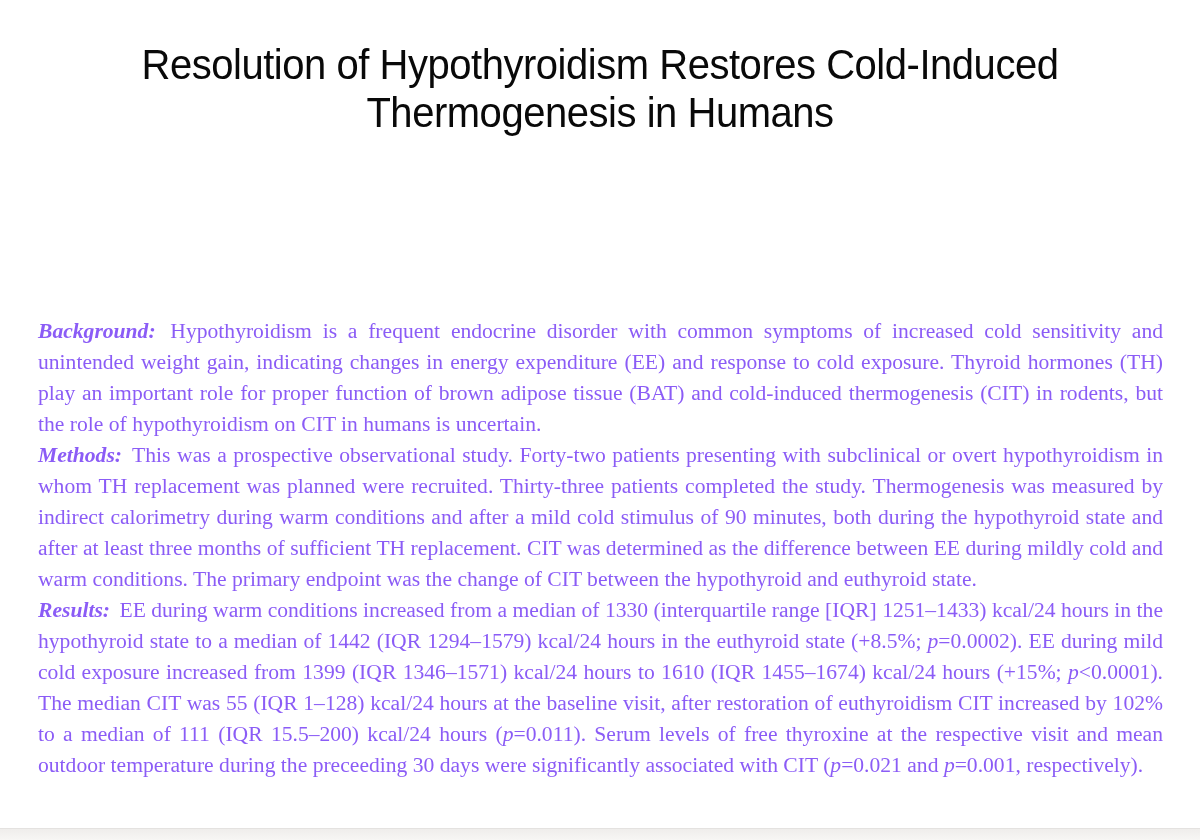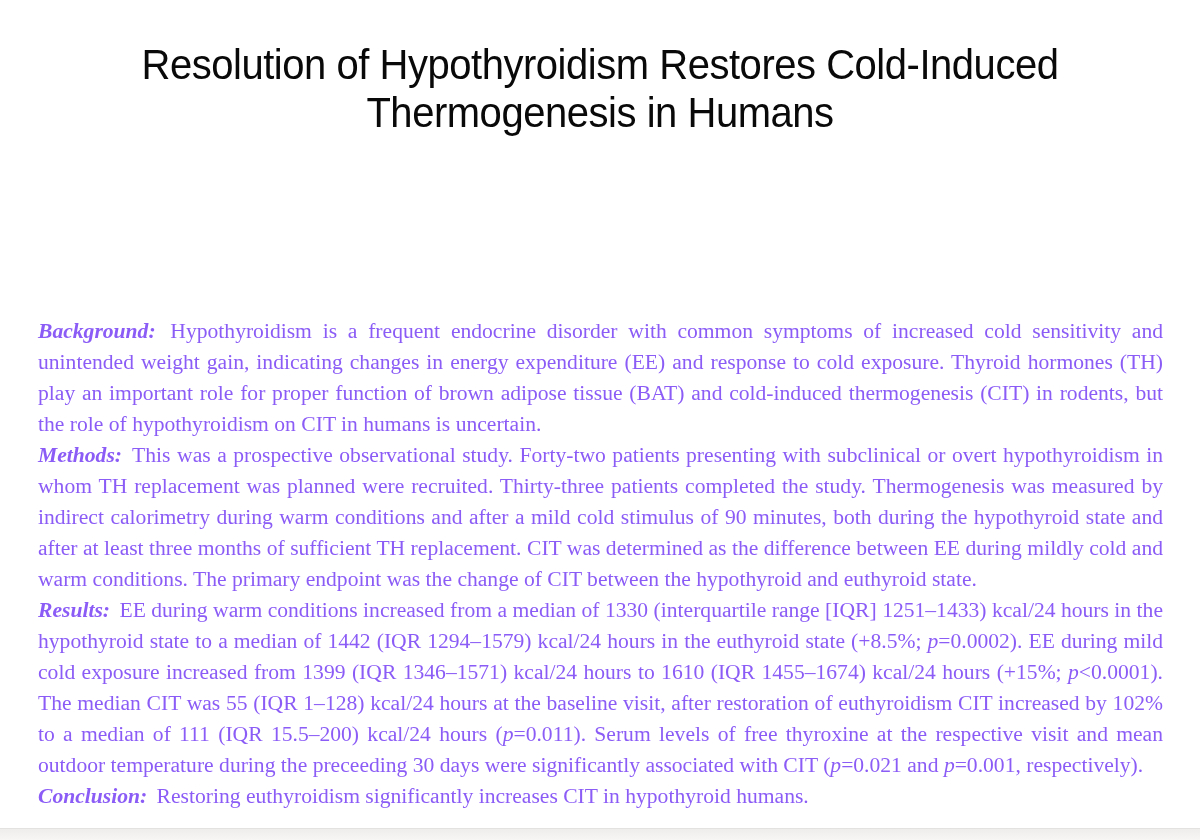--- a/index.html
+++ b/index.html
@@ -71,16 +71,15 @@
 </style>
 </head>
 <body>
 
 <div class="page">
   <h1 class="title">Resolution of Hypothyroidism Restores Cold-Induced Thermogenesis in Humans</h1>
   <div class="abstract" id="abstract">
       <div class="section"><span class="label">Background:</span> Hypothyroidism is a frequent endocrine disorder with common symptoms of increased cold sensitivity and unintended weight gain, indicating changes in energy expenditure (EE) and response to cold exposure. Thyroid hormones (TH) play an important role for proper function of brown adipose tissue (BAT) and cold-induced thermogenesis (CIT) in rodents, but the role of hypothyroidism on CIT in humans is uncertain.</div>
       <div class="section"><span class="label">Methods:</span> This was a prospective observational study. Forty-two patients presenting with subclinical or overt hypothyroidism in whom TH replacement was planned were recruited. Thirty-three patients completed the study. Thermogenesis was measured by indirect calorimetry during warm conditions and after a mild cold stimulus of 90 minutes, both during the hypothyroid state and after at least three months of sufficient TH replacement. CIT was determined as the difference between EE during mildly cold and warm conditions. The primary endpoint was the change of CIT between the hypothyroid and euthyroid state.</div>
       <div class="section"><span class="label">Results:</span> EE during warm conditions increased from a median of 1330 (interquartile range [IQR] 1251–1433) kcal/24 hours in the hypothyroid state to a median of 1442 (IQR 1294–1579) kcal/24 hours in the euthyroid state (+8.5%; <i class="pvar">p</i>=0.0002). EE during mild cold exposure increased from 1399 (IQR 1346–1571) kcal/24 hours to 1610 (IQR 1455–1674) kcal/24 hours (+15%; <i class="pvar">p</i>&lt;0.0001). The median CIT was 55 (IQR 1–128) kcal/24 hours at the baseline visit, after restoration of euthyroidism CIT increased by 102% to a median of 111 (IQR 15.5–200) kcal/24 hours (<i class="pvar">p</i>=0.011). Serum levels of free thyroxine at the respective visit and mean outdoor temperature during the preceeding 30 days were significantly associated with CIT (<i class="pvar">p</i>=0.021 and <i class="pvar">p</i>=0.001, respectively).</div>
-      <div class="section"><span class="label">Conclusion:</span> Restoring euthyroidism significantly increases CIT in hypothyroid humans.</div>
     </div>
   <div class="bottom-edge"></div>
 </div>
 
 </body></html>

